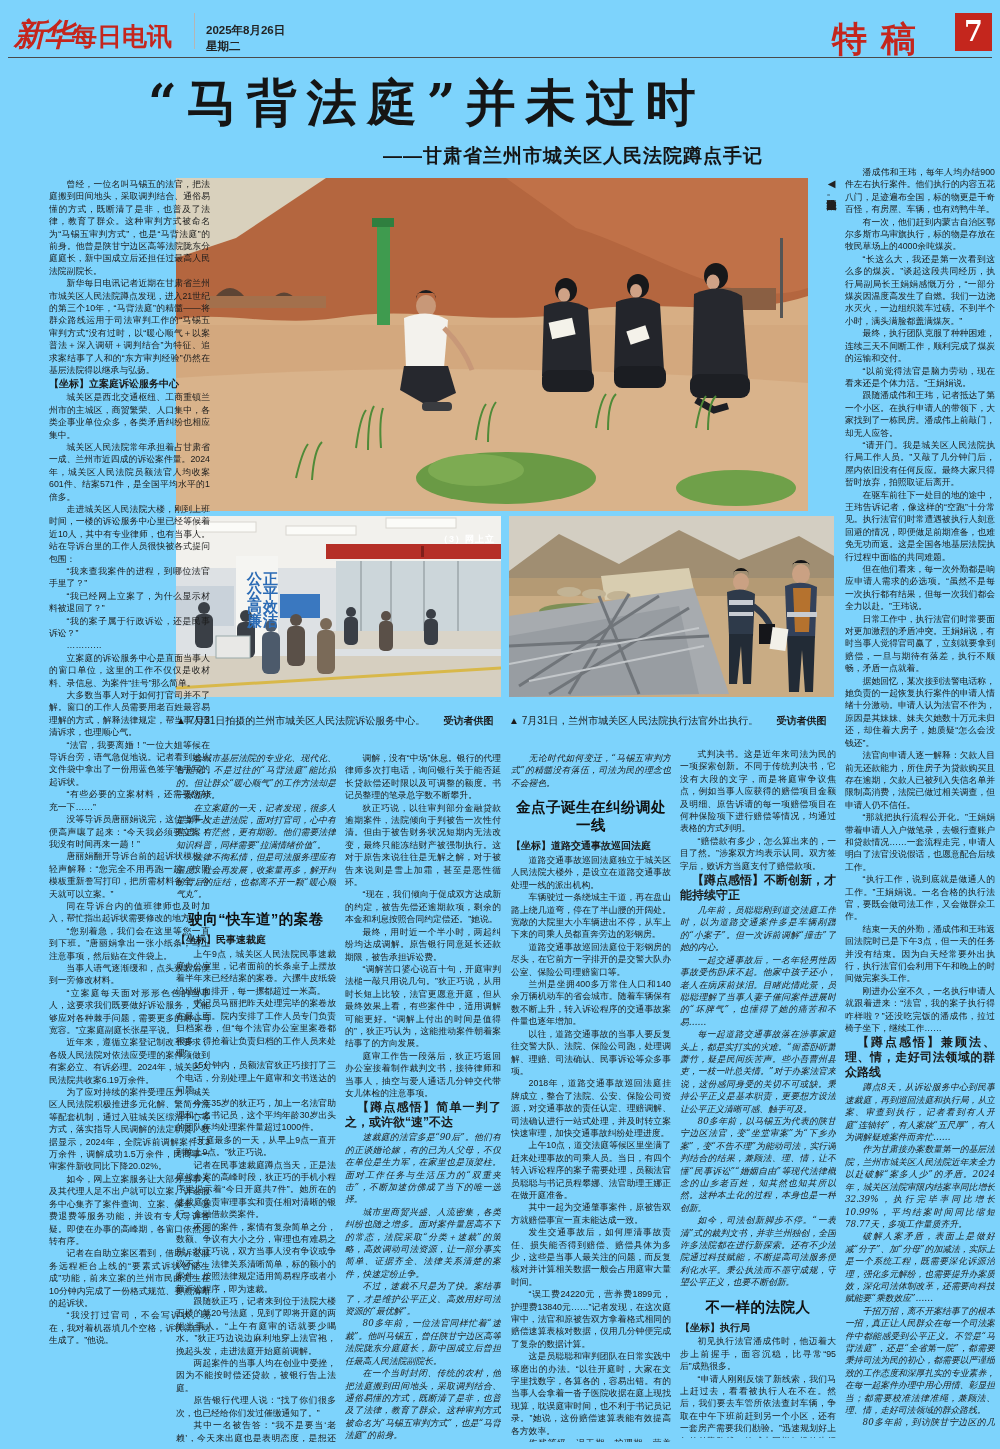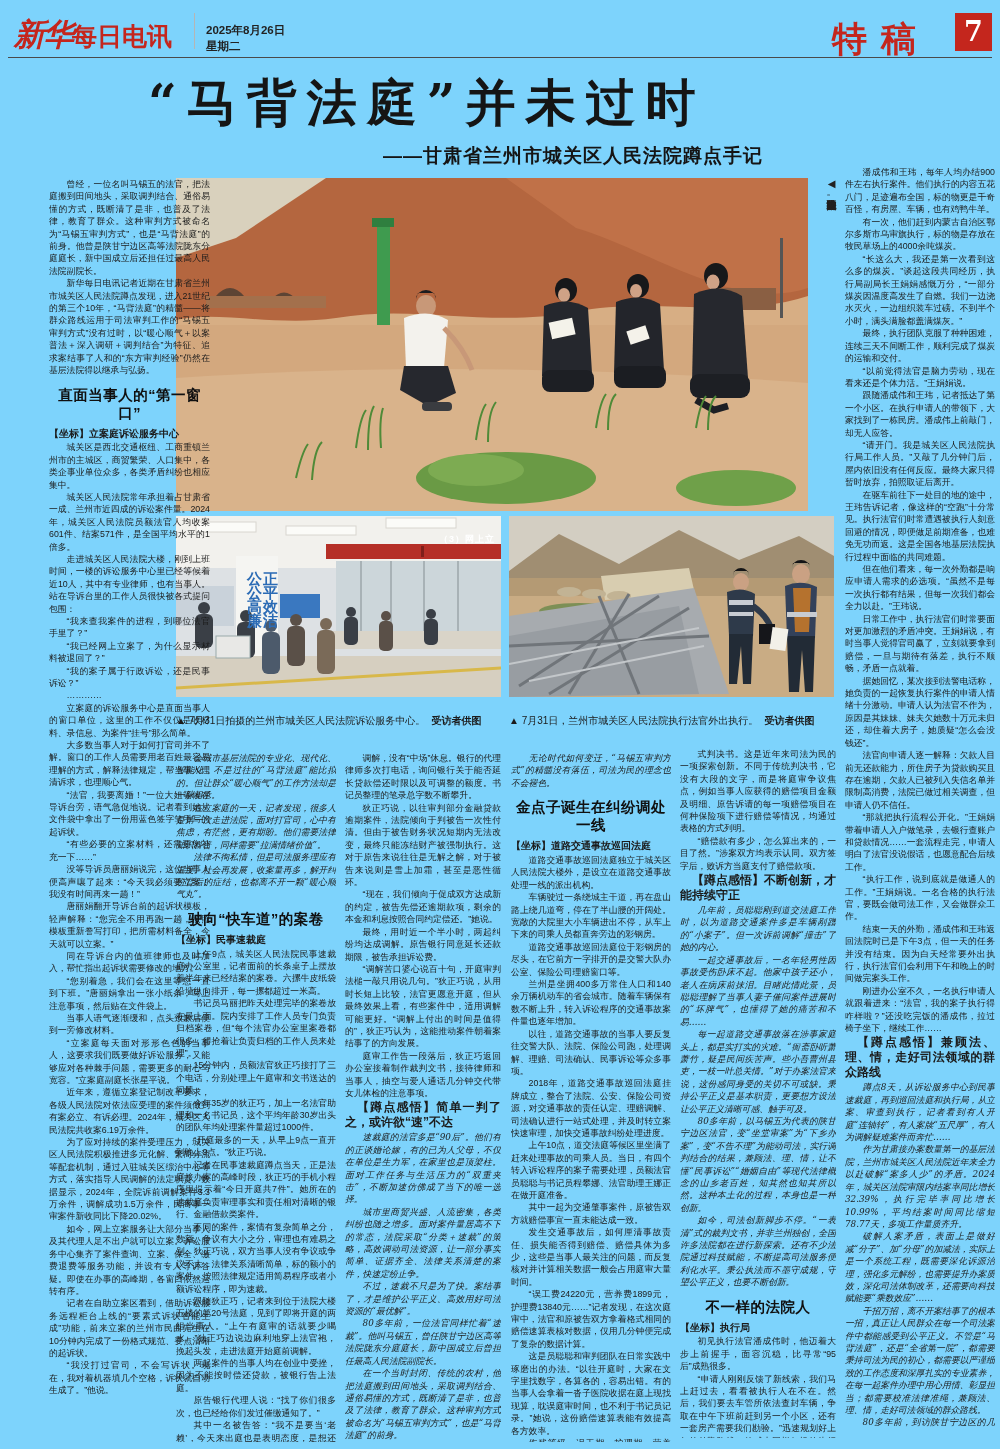--- a/index.html
+++ b/index.html
@@ -33,21 +33,21 @@
   #photo-left  { left:176px; top:516px; width:325px; height:181px; }
   #photo-right { left:509px; top:516px; width:325px; height:181px; }
 
   .vcaption { position:absolute; left:812px; top:178px; width:26px; height:333px;
               writing-mode:vertical-rl; font-size:10px; color:#222; line-height:13px; }
   .vcaption .vcredit { position:absolute; bottom:0; left:0; writing-mode:vertical-rl; font-weight:700; }
 
   .caption { position:absolute; font-size:10px; line-height:14px; color:#1b1b1b; }
   #caption-left  { left:176px; top:714px; width:325px; }
   #caption-right { left:509px; top:714px; width:329px; }
-  .caption .credit { font-weight:700; margin-left:6px; }
+  .caption .credit { font-weight:700; margin-left:18px; }
 
   
   .hall-sign { position:absolute; left:64px; top:56px; width:46px; color:#2b6bb5; font-weight:700;
                font-size:15px; line-height:14px; text-align:center; letter-spacing:1px; }
   .hall-led  { position:absolute; right:6px; top:17px; color:#fff; font-weight:700; font-size:9px; letter-spacing:1px; }
 
   
   .col { position:absolute; overflow:hidden; text-align:justify; }
   #col1 { left:8px;   top:178px; width:161px; height:1263px;margin-left:41px; }
   #col2 { left:176px; top:752px; width:160px; height:690px; }
@@ -264,21 +264,20 @@
   <div class="caption" id="caption-left">
     <span>▲ 7月31日拍摄的兰州市城关区人民法院诉讼服务中心。</span><span class="credit">受访者供图</span>
   </div>
   <div class="caption" id="caption-right">
     <span>▲ 7月31日，兰州市城关区人民法院执行法官外出执行。</span><span class="credit">受访者供图</span>
   </div>
 
   <div class="col" id="col1">
       <div class="blk blk-p">曾经，一位名叫马锡五的法官，把法庭搬到田间地头，采取调判结合、通俗易懂的方式，既断清了是非，也普及了法律，教育了群众。这种审判方式被命名为“马锡五审判方式”，也是“马背法庭”的前身。他曾是陕甘宁边区高等法院陇东分庭庭长，新中国成立后还担任过最高人民法院副院长。</div>
       <div class="blk blk-p">新华每日电讯记者近期在甘肃省兰州市城关区人民法院蹲点发现，进入21世纪的第三个10年，“马背法庭”的精髓——将群众路线运用于司法审判工作的“马锡五审判方式”没有过时，以“暖心顺气＋以案普法＋深入调研＋调判结合”为特征、追求案结事了人和的“东方审判经验”仍然在基层法院得以继承与弘扬。</div>
-      <div class="blk blk-h2">直面当事人的“第一窗口”</div>
       <div class="blk blk-loc">【坐标】立案庭诉讼服务中心</div>
       <div class="blk blk-p">城关区是西北交通枢纽、工商重镇兰州市的主城区，商贸繁荣、人口集中，各类企事业单位众多，各类矛盾纠纷也相应集中。</div>
       <div class="blk blk-p">城关区人民法院常年承担着占甘肃省一成、兰州市近四成的诉讼案件量。2024年，城关区人民法院员额法官人均收案601件、结案571件，是全国平均水平的1倍多。</div>
       <div class="blk blk-p">走进城关区人民法院大楼，刚到上班时间，一楼的诉讼服务中心里已经等候着近10人，其中有专业律师，也有当事人。站在导诉台里的工作人员很快被各式提问包围：</div>
       <div class="blk blk-p">“我来查我案件的进程，到哪位法官手里了？”</div>
       <div class="blk blk-p">“我已经网上立案了，为什么显示材料被退回了？”</div>
       <div class="blk blk-p">“我的案子属于行政诉讼，还是民事诉讼？”</div>
       <div class="blk blk-p">…………</div>
       <div class="blk blk-p">立案庭的诉讼服务中心是直面当事人的窗口单位，这里的工作不仅仅是收材料、录信息、为案件“挂号”那么简单。</div>
       <div class="blk blk-p">大多数当事人对于如何打官司并不了解。窗口的工作人员需要用老百姓最容易理解的方式，解释法律规定，帮当事人理清诉求，也理顺心气。</div>

